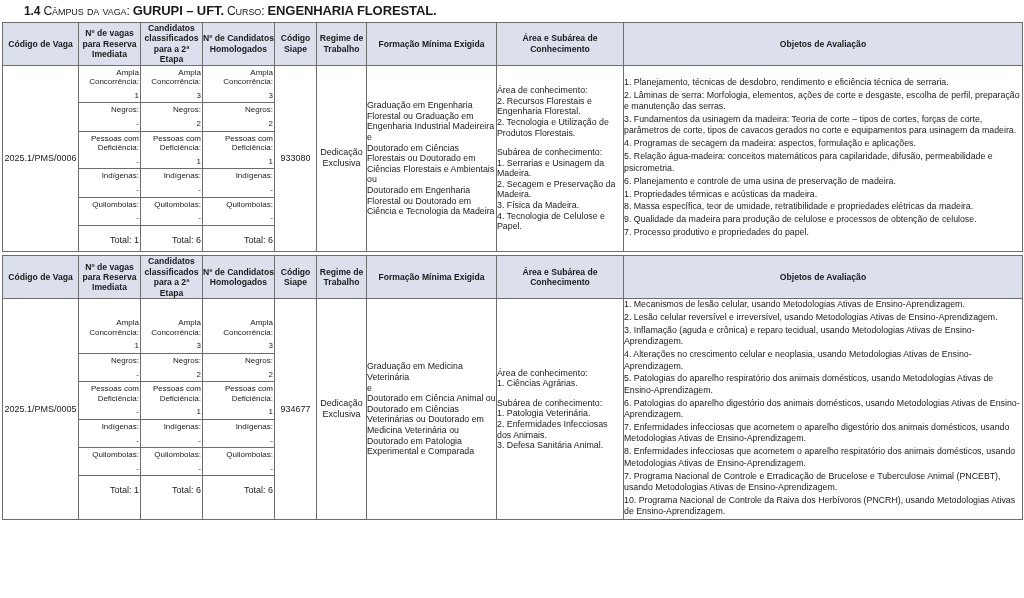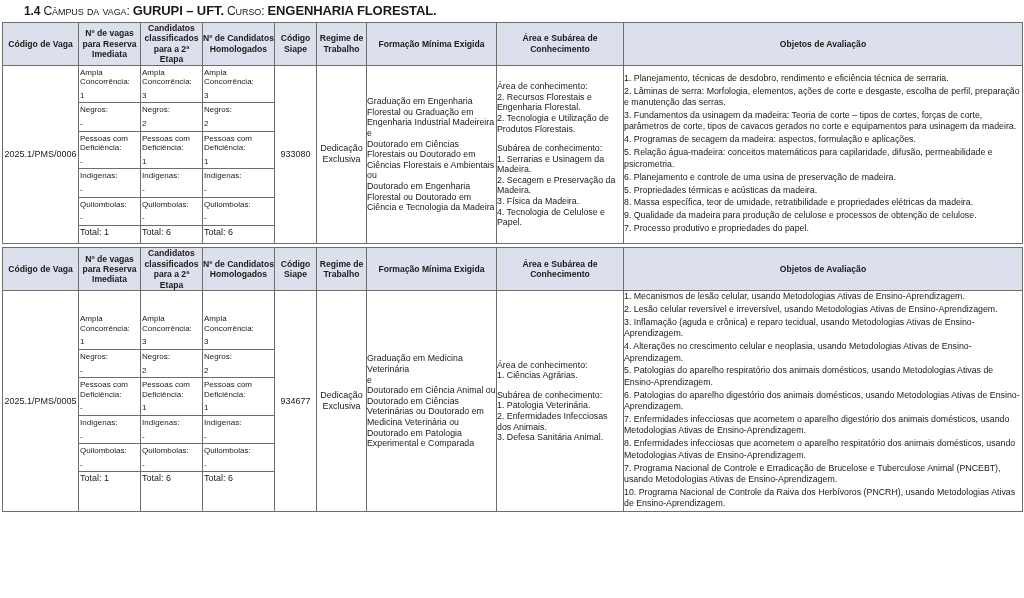--- a/index.html
+++ b/index.html
@@ -85,31 +85,31 @@
   
   table.quota {
     border-collapse: collapse;
     width: 100%;
     height: 100%;
     table-layout: fixed;
   }
   table.quota td {
     border: 0;
     border-bottom: 1px solid #6d6d6d;
-    text-align: left;
+    text-align: right;
     font-size: 8px;
     line-height: 9.6px;
     padding: 2px 1px;
   }
   table.quota tr:last-child td {
     border-bottom: 0;
   }
   table.quota td.total {
     font-size: 9px;
-    padding-top: 2px;
+    padding-top: 10px;
     padding-bottom: 6px;
   }
   .qlabel { display: block; }
   .qval   { display: block; margin-top: 4px; }
 
   td.formacao, td.area {
     font-size: 8.8px;
     line-height: 10.6px;
     padding: 3px 3px 3px 4px;
     vertical-align: middle;
@@ -308,21 +308,21 @@
           <div>4. Tecnologia de Celulose e Papel.</div>
         </td>
 
         <td class="objetos">
           <div class="oi">1. Planejamento, técnicas de desdobro, rendimento e eficiência técnica de serraria.</div>
           <div class="oi">2. Lâminas de serra: Morfologia, elementos, ações de corte e desgaste, escolha de perfil, preparação e manutenção das serras.</div>
           <div class="oi">3. Fundamentos da usinagem da madeira: Teoria de corte – tipos de cortes, forças de corte, parâmetros de corte, tipos de cavacos gerados no corte e equipamentos para usinagem da madeira.</div>
           <div class="oi">4. Programas de secagem da madeira: aspectos, formulação e aplicações.</div>
           <div class="oi">5. Relação água-madeira: conceitos matemáticos para capilaridade, difusão, permeabilidade e psicrometria.</div>
           <div class="oi">6. Planejamento e controle de uma usina de preservação de madeira.</div>
-          <div class="oi">5. Propriedades térmicas e acústicas da madeira.</div>
+          <div class="oi">1. Propriedades térmicas e acústicas da madeira.</div>
           <div class="oi">8. Massa específica, teor de umidade, retratibilidade e propriedades elétricas da madeira.</div>
           <div class="oi">9. Qualidade da madeira para produção de celulose e processos de obtenção de celulose.</div>
           <div class="oi">7. Processo produtivo e propriedades do papel.</div>
         </td>
       </tr>
     </tbody>
   </table>
 
 
   <table class="vaga">

